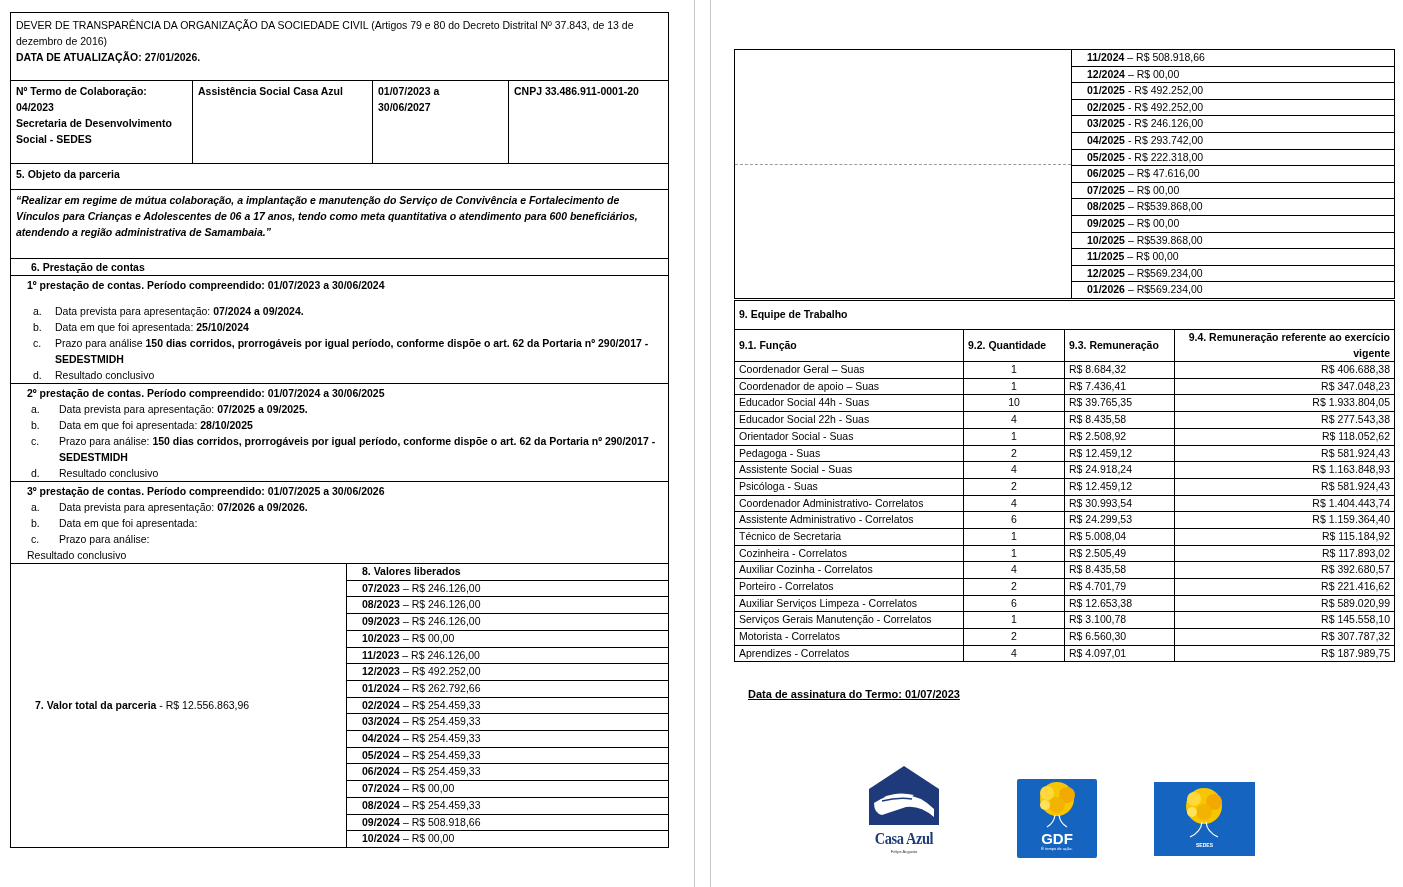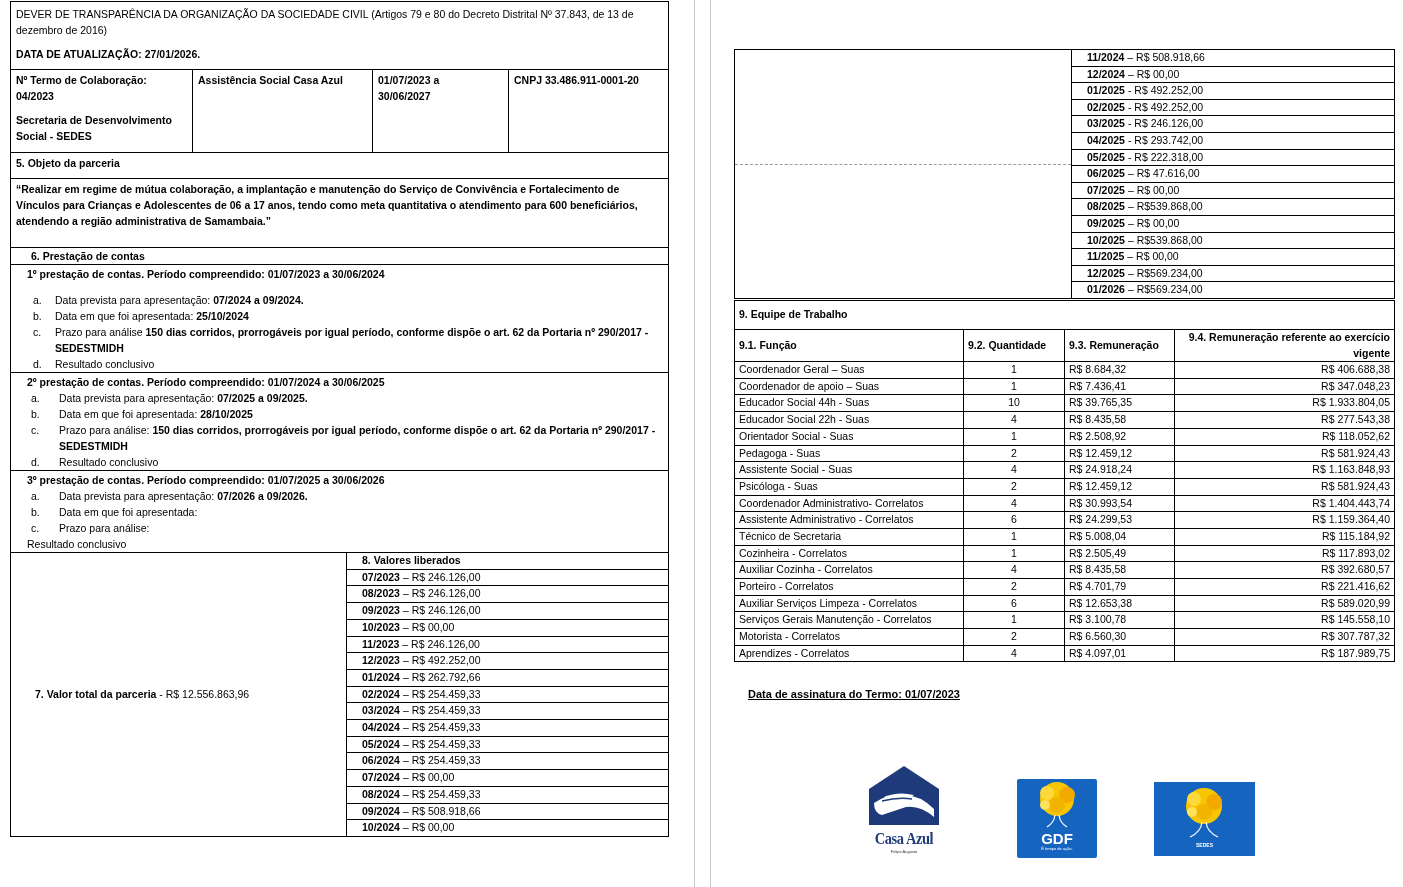--- a/index.html
+++ b/index.html
@@ -1,27 +1,27 @@
 <!DOCTYPE html>
 <html><head>
   <meta charset="utf-8">
   <style>
     * { box-sizing: border-box; margin: 0; padding: 0; }
     html, body { width: 1403px; height: 887px; background: #ffffff; overflow: hidden; }
     body { font-family: "Liberation Sans", "DejaVu Sans", sans-serif; font-size: 10.5px; color: #000; position: relative; }
-    .page-left { position: absolute; left: 10px; top: 1px; width: 659px; }
+    .page-left { position: absolute; left: 10px; top: 12px; width: 659px; }
     .divider { position: absolute; top: 0; width: 1px; height: 887px; background: #c8c8c8; }
     .page-right { position: absolute; left: 734px; top: 49px; width: 661px; }
     table { border-collapse: collapse; width: 100%; table-layout: fixed; }
     td, th { border: 1px solid #000; vertical-align: top; padding: 2px 5px; line-height: 16px; font-weight: normal; text-align: left; }
     .b { font-weight: bold; }
-    .it { font-weight: bold; }
+    .it { font-style: italic; font-weight: bold; }
     .header-cell { padding: 4px 5px 4px 5px; }
     .header-cell p { line-height: 16px; }
-    .mt { margin-top: 8px; }
+    .mt { }
     ol.alpha { list-style: none; padding-left: 22px; }
     ol.alpha li { display: flex; line-height: 16px; }
     ol.alpha li .lt { width: 22px; flex: none; }
     .presta-title { padding-left: 16px; font-weight: bold; }
     .row-v td { padding: 0 0 0 15px; line-height: 15.7px; height: 16.6px; }
     .row-v2 td { padding: 0 0 0 15px; line-height: 15.6px; height: 16.6px; }
     .team td { padding: 0 4px; line-height: 15.6px; height: 16.7px; }
     .team td.q { text-align: center; }
     .team td.r { text-align: right; }
     .team .hdr td { height: 32px; vertical-align: middle; font-weight: bold; }

